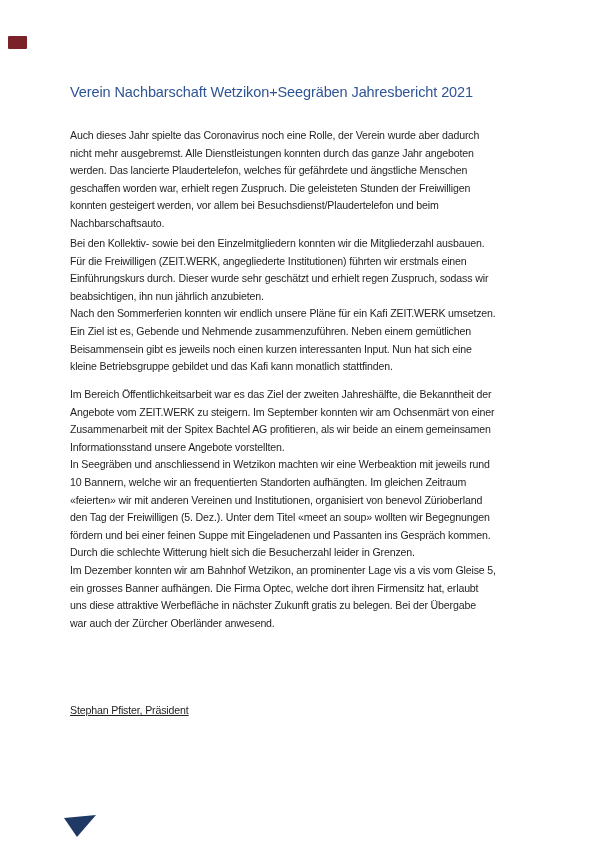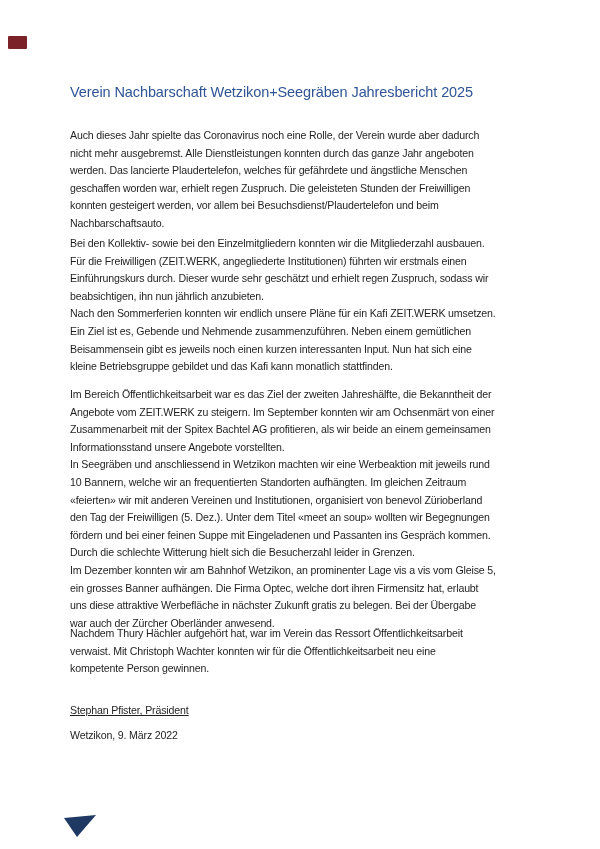--- a/index.html
+++ b/index.html
@@ -70,21 +70,21 @@
     height: 22px;
   }
 </style>
 </head>
 <body>
 
 <div class="page">
 
   <div class="corner-mark"></div>
 
-  <h1 class="doc-title">Verein Nachbarschaft Wetzikon+Seegräben Jahresbericht 2025</h1>
+  <h1 class="doc-title">Verein Nachbarschaft Wetzikon+Seegräben Jahresbericht 2021</h1>
 
   <p class="para p2">Bei den Kollektiv- sowie bei den Einzelmitgliedern konnten wir die Mitgliederzahl ausbauen.
 Für die Freiwilligen (ZEIT.WERK, angegliederte Institutionen) führten wir erstmals einen
 Einführungskurs durch. Dieser wurde sehr geschätzt und erhielt regen Zuspruch, sodass wir
 beabsichtigen, ihn nun jährlich anzubieten.
 Nach den Sommerferien konnten wir endlich unsere Pläne für ein Kafi ZEIT.WERK umsetzen.
 Ein Ziel ist es, Gebende und Nehmende zusammenzuführen. Neben einem gemütlichen
 Beisammensein gibt es jeweils noch einen kurzen interessanten Input. Nun hat sich eine
 kleine Betriebsgruppe gebildet und das Kafi kann monatlich stattfinden.</p>
 
@@ -103,25 +103,21 @@
 10 Bannern, welche wir an frequentierten Standorten aufhängten. Im gleichen Zeitraum
 «feierten» wir mit anderen Vereinen und Institutionen, organisiert von benevol Zürioberland
 den Tag der Freiwilligen (5. Dez.). Unter dem Titel «meet an soup» wollten wir Begegnungen
 fördern und bei einer feinen Suppe mit Eingeladenen und Passanten ins Gespräch kommen.
 Durch die schlechte Witterung hielt sich die Besucherzahl leider in Grenzen.
 Im Dezember konnten wir am Bahnhof Wetzikon, an prominenter Lage vis a vis vom Gleise 5,
 ein grosses Banner aufhängen. Die Firma Optec, welche dort ihren Firmensitz hat, erlaubt
 uns diese attraktive Werbefläche in nächster Zukunft gratis zu belegen. Bei der Übergabe
 war auch der Zürcher Oberländer anwesend.</p>
 
-  <p class="para p4">Nachdem Thury Hächler aufgehört hat, war im Verein das Ressort Öffentlichkeitsarbeit
-verwaist. Mit Christoph Wachter konnten wir für die Öffentlichkeitsarbeit neu eine
-kompetente Person gewinnen.</p>
 
   <p class="sig sig-name">Stephan Pfister, Präsident</p>
 
-  <p class="sig sig-date">Wetzikon, 9. März 2022</p>
 
   <svg class="footer-mark" viewBox="0 0 32 22">
     <polygon points="0,3 32,0 13,22" fill="#1f3864"></polygon>
   </svg>
 
 </div>
 
 </body></html>

